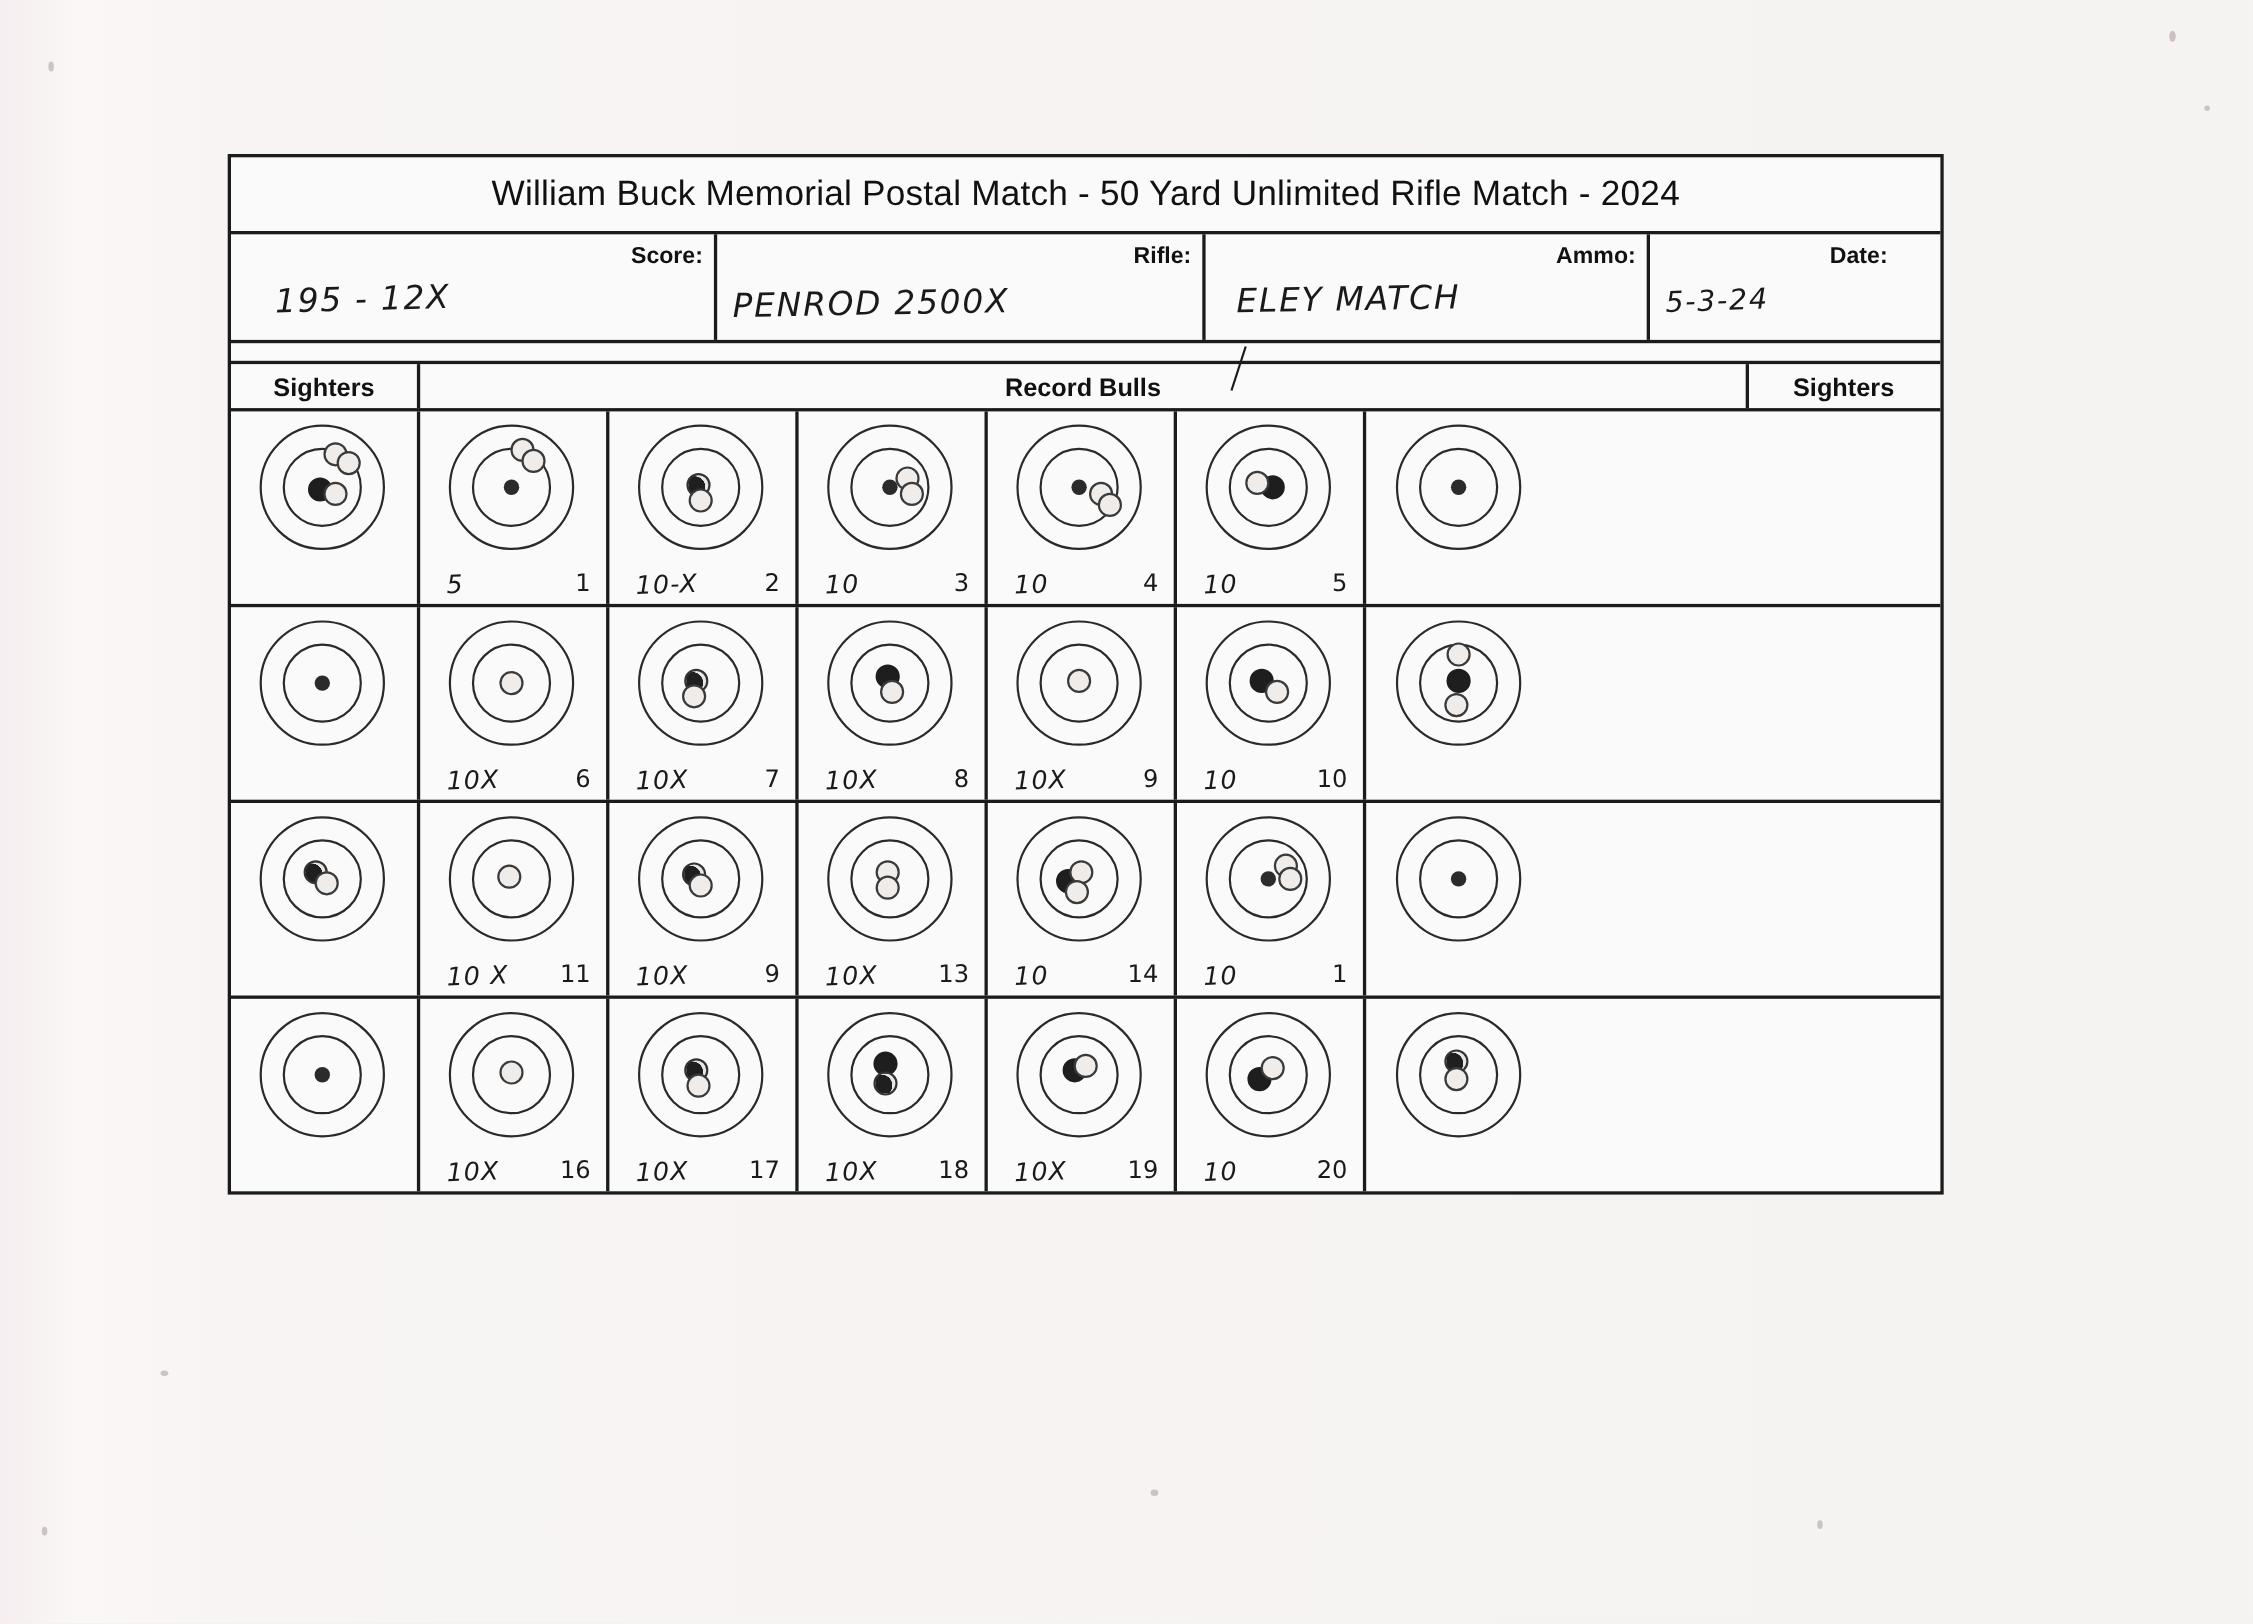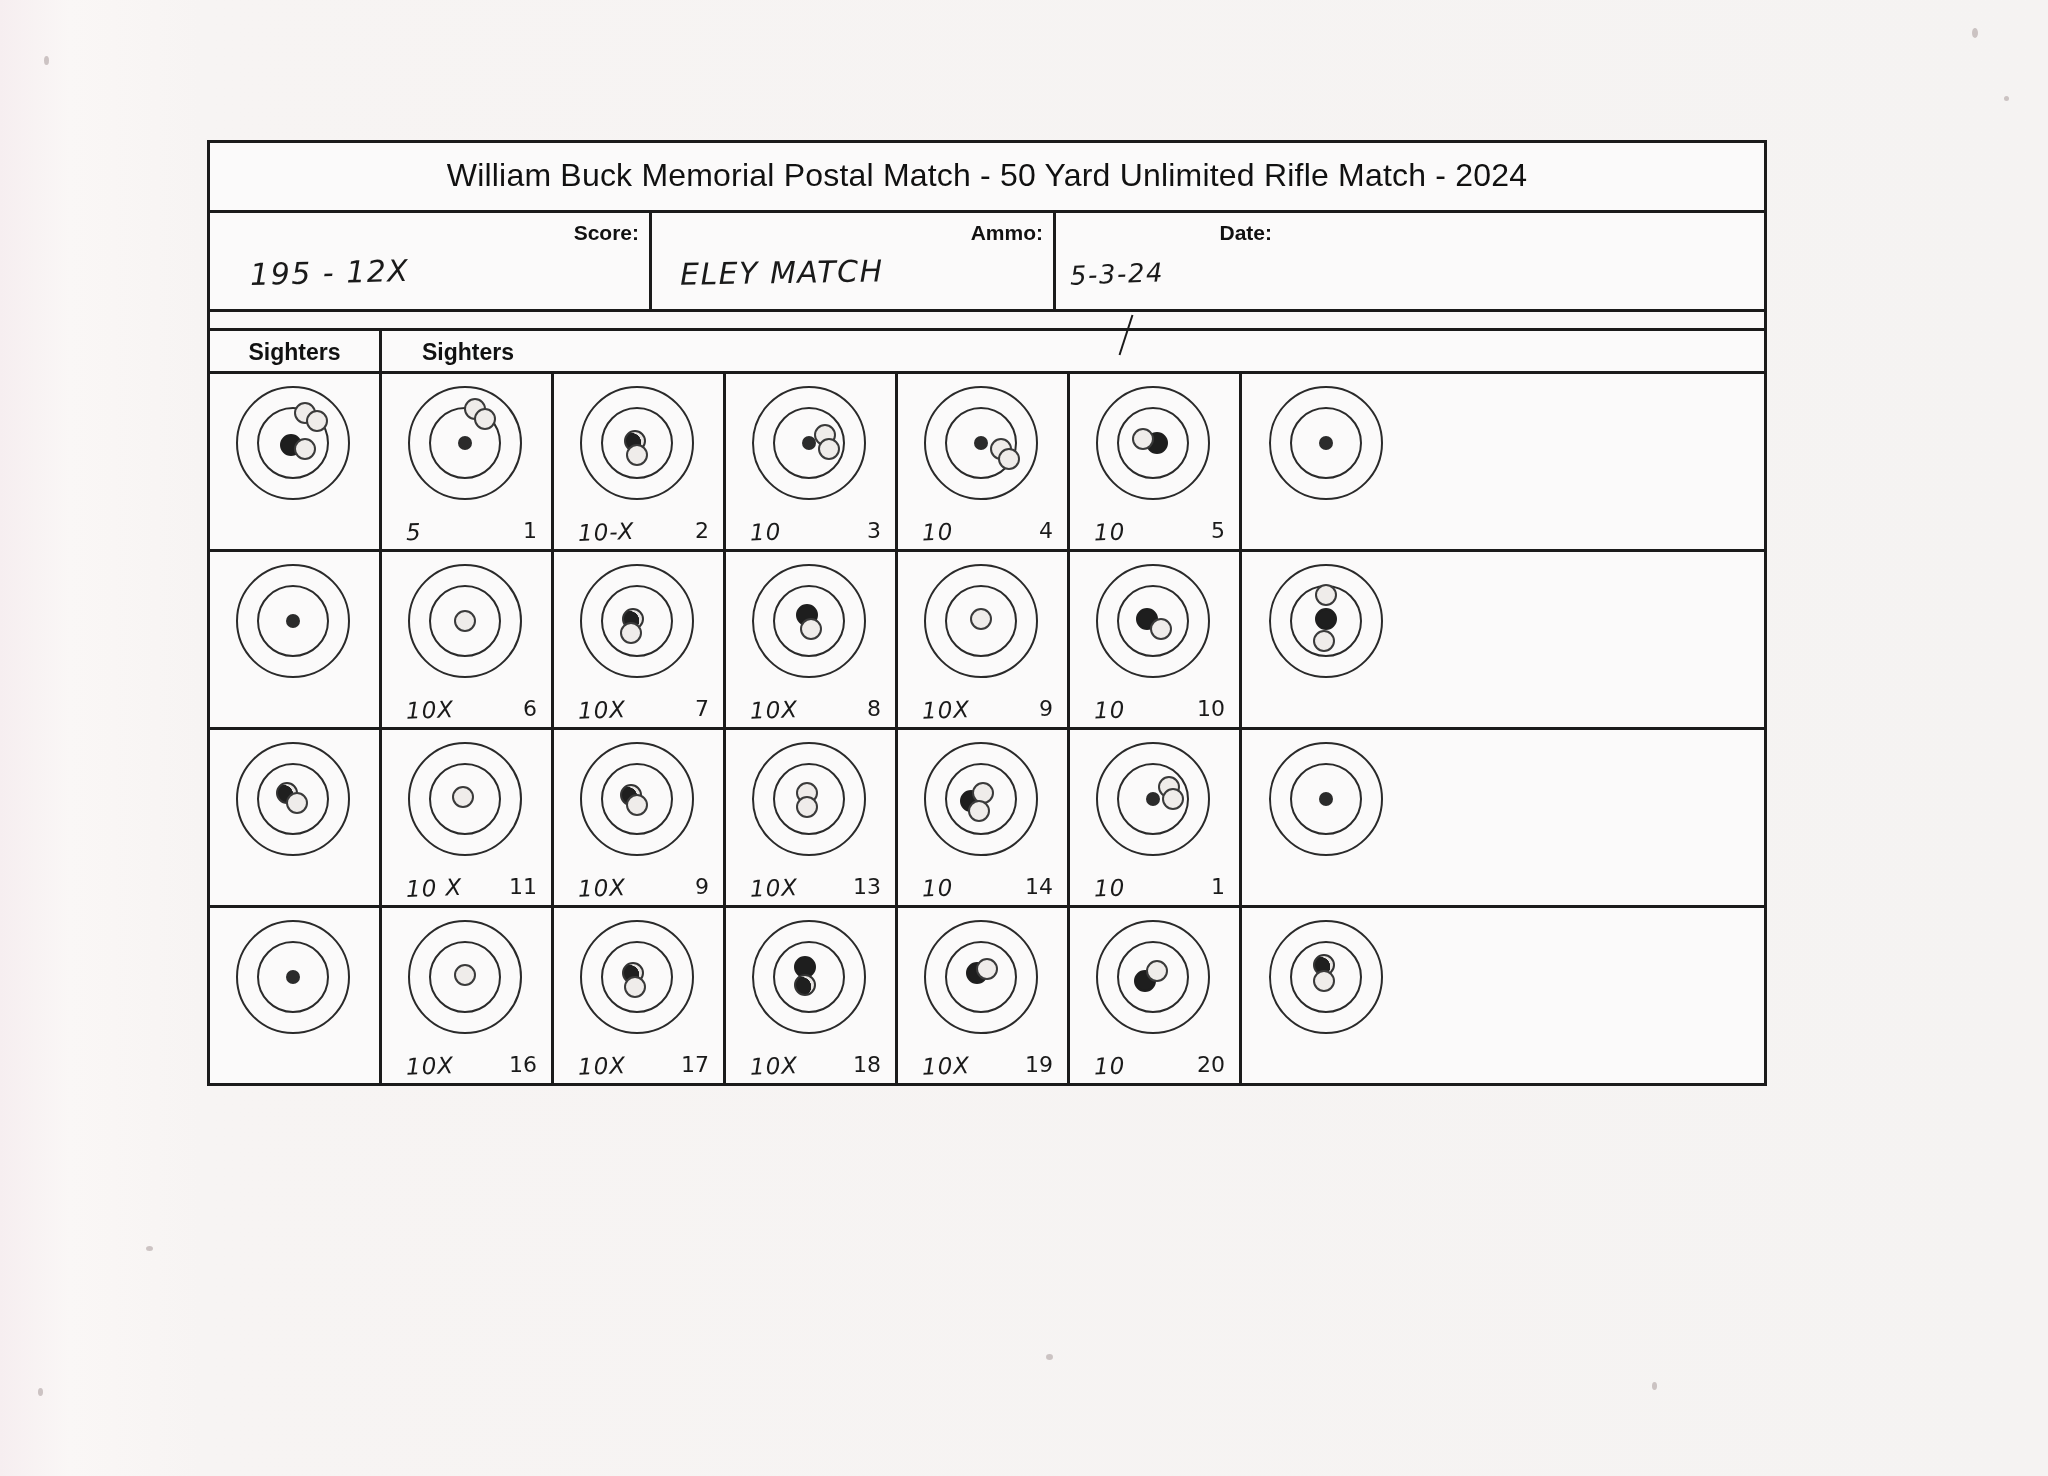--- a/index.html
+++ b/index.html
@@ -248,36 +248,41 @@
 
     <div class="title-row">
       <span class="title">William Buck Memorial Postal Match - 50 Yard Unlimited Rifle Match - 2024</span>
     </div>
 
     <div class="meta-row">
       <div class="meta-cell meta-score">
         <div class="meta-label">Score:</div>
         <div class="hand score-val">195 -  12X</div>
       </div>
+      <div class="meta-cell meta-rifle">
+        <div class="meta-label">Rifle:</div>
+        <div class="hand rifle-val">PENROD  2500X</div>
+      </div>
       <div class="meta-cell meta-ammo">
         <div class="meta-label">Ammo:</div>
         <div class="hand ammo-val">ELEY MATCH</div>
       </div>
       <div class="meta-cell meta-date">
         <div class="meta-label">Date:</div>
         <div class="hand hand-sm date-val">5-3-24</div>
       </div>
     </div>
 
     <div class="scoring-row">
       <span class="slash"></span>
     </div>
 
     <div class="head-row">
       <div class="head-cell col-s">Sighters</div>
+      <div class="head-cell col-r">Record Bulls</div>
       <div class="head-cell col-s">Sighters</div>
     </div>
 
     <div class="bull-row">
       <div class="cell">
         <div class="bull-wrap">
           <div class="ring-out"></div>
           <div class="ring-in"></div>
           <div class="dot"></div>
           <div class="hole" style="left:58px;top:16px;"></div>

